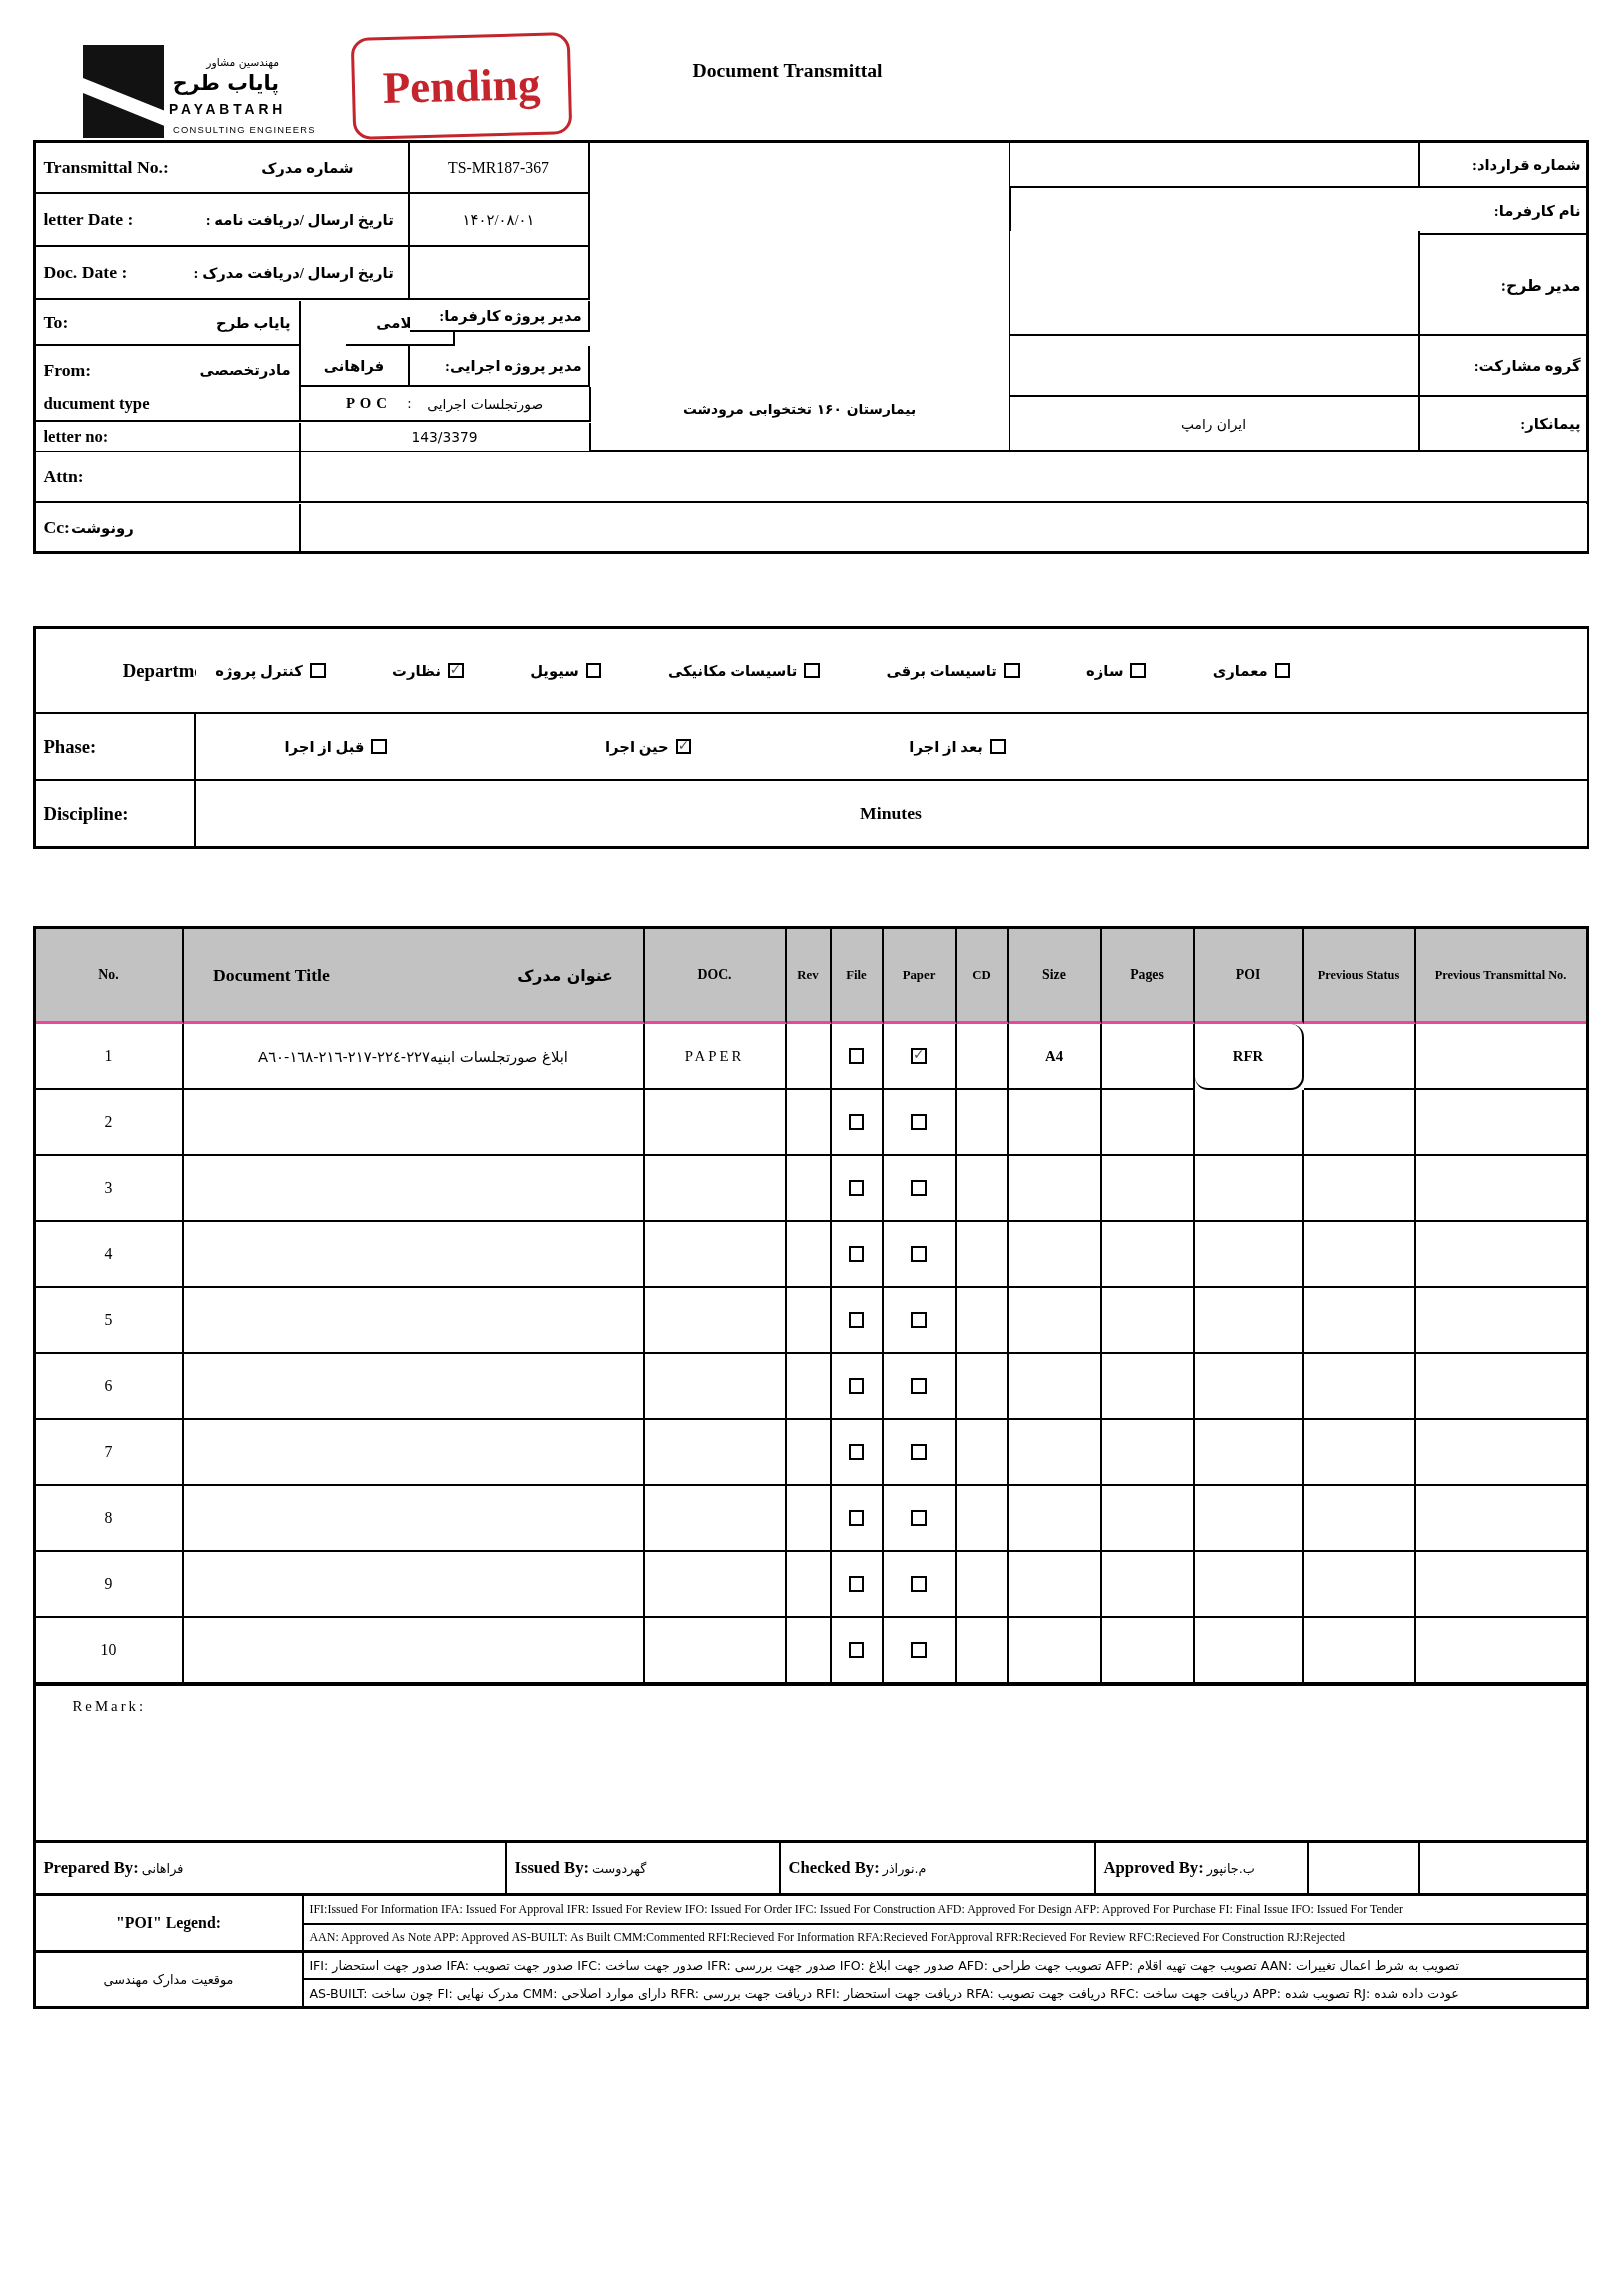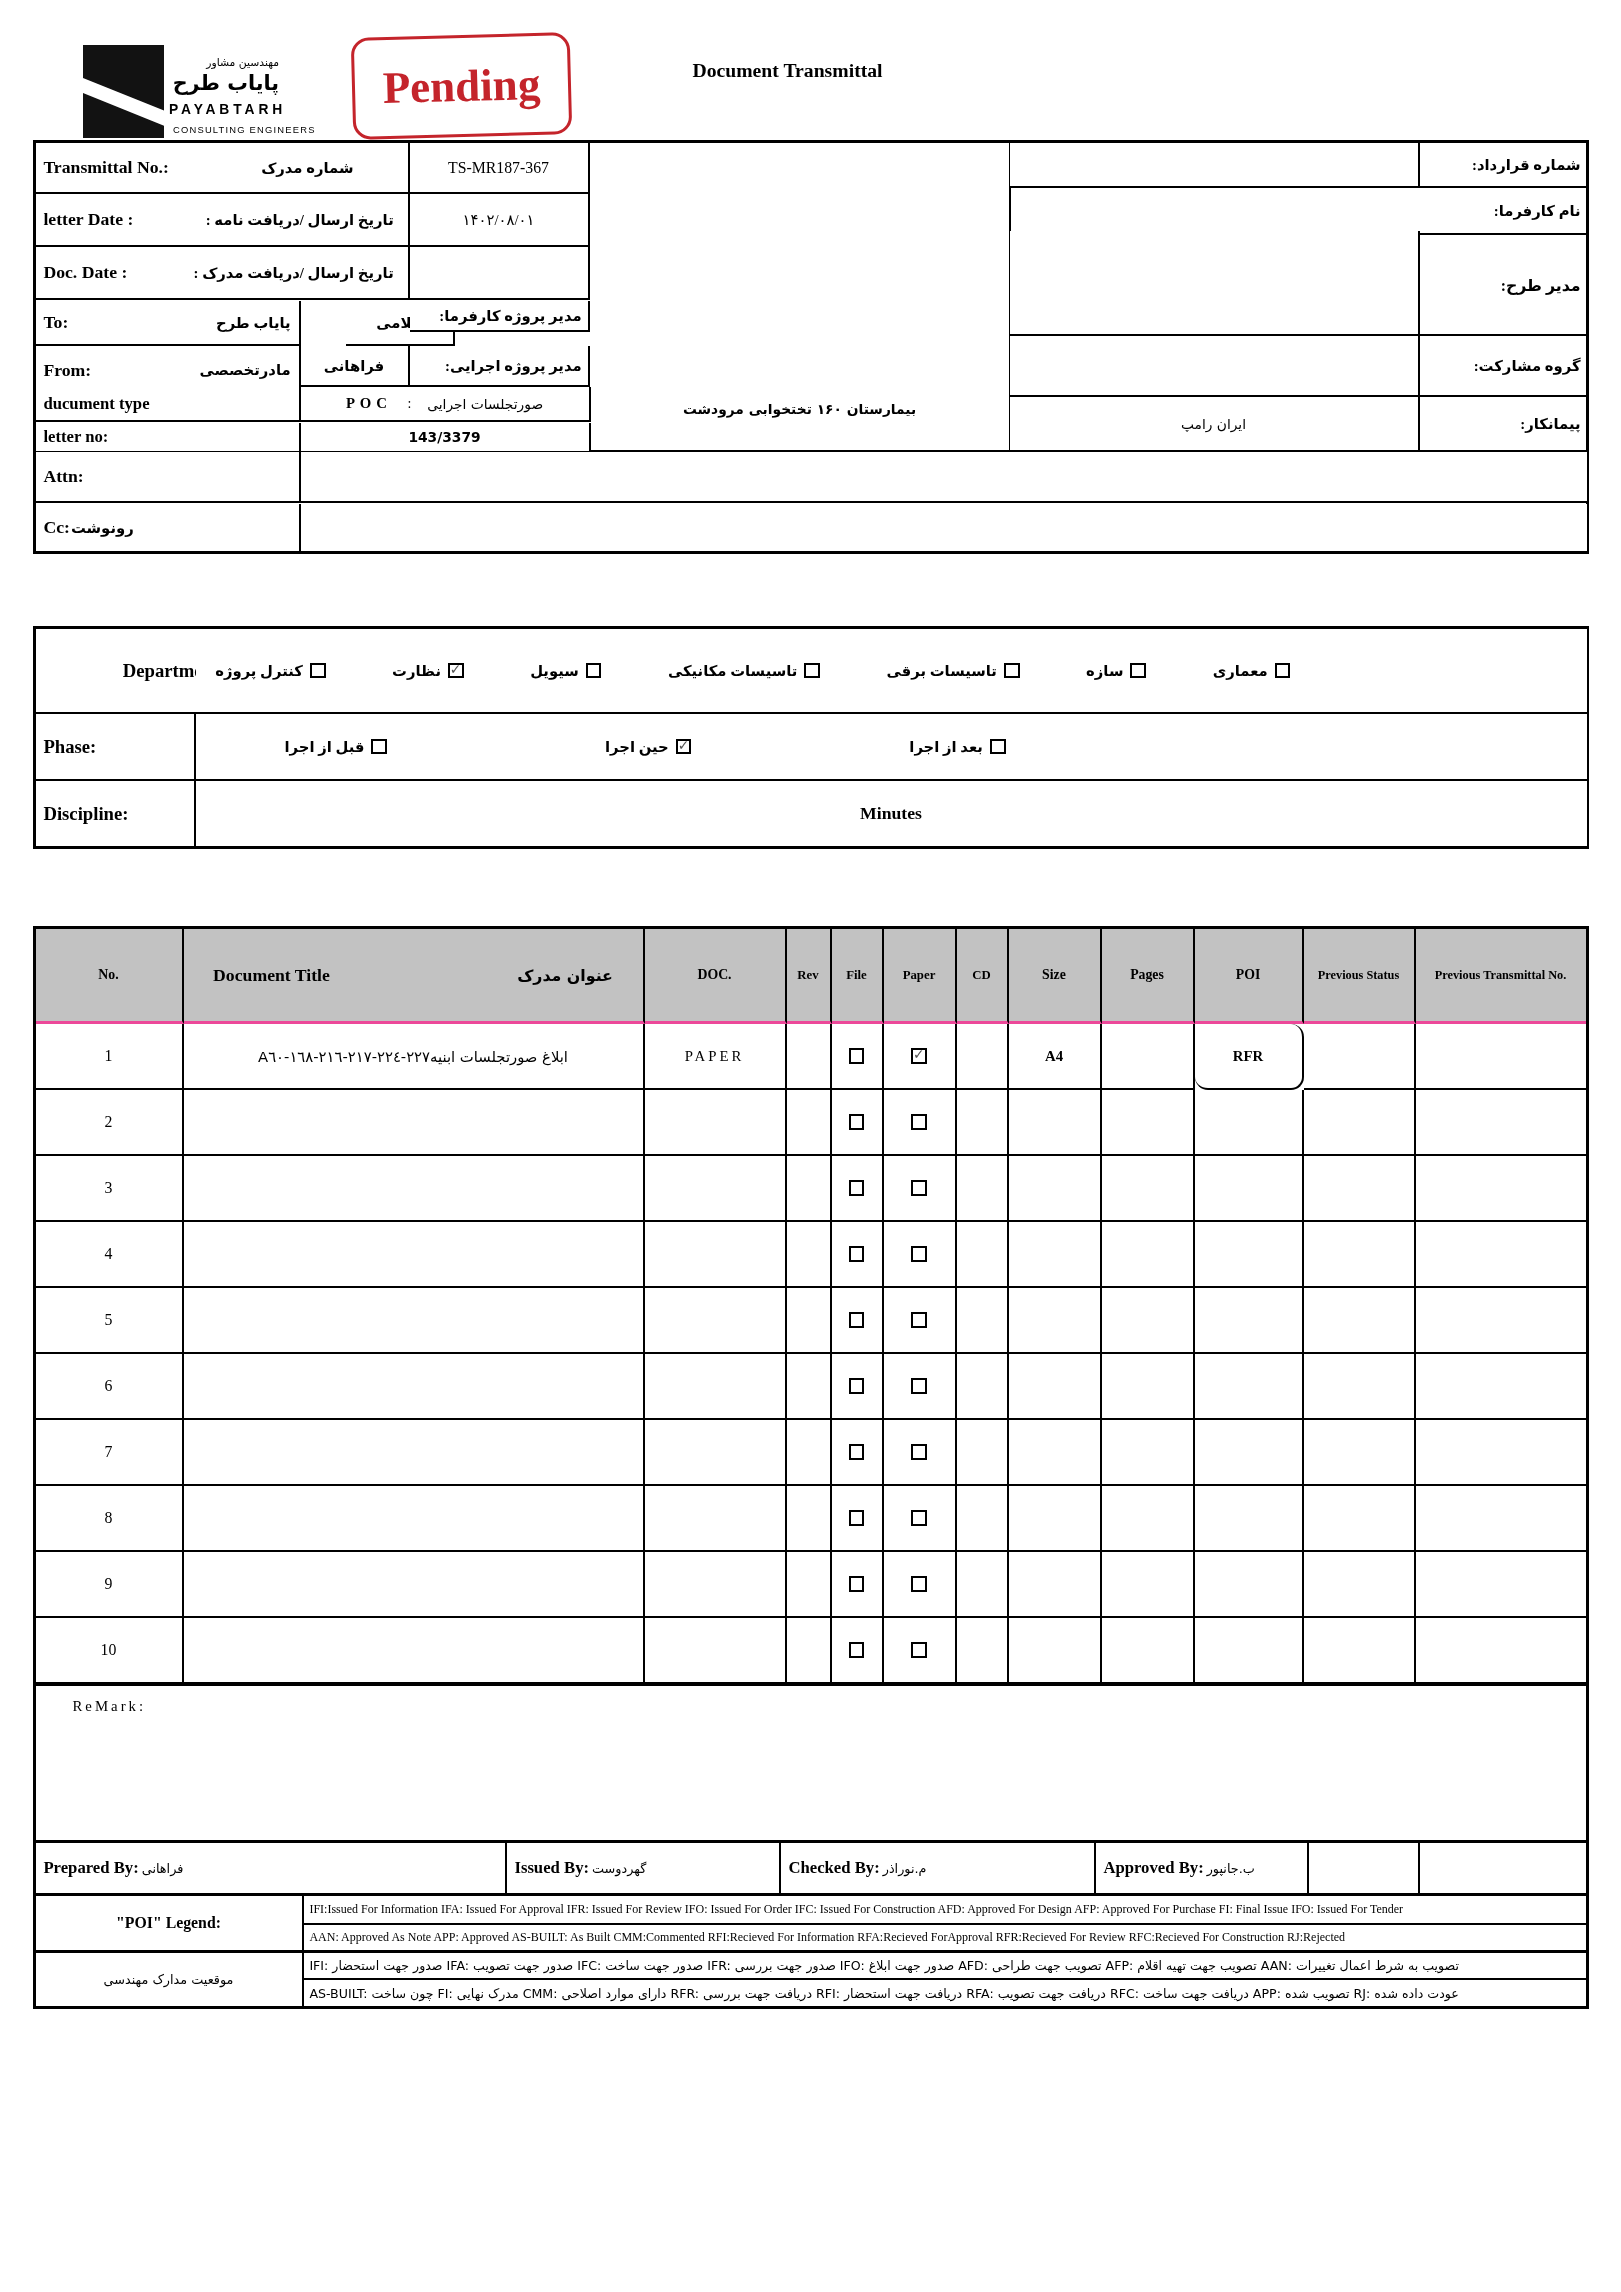--- a/index.html
+++ b/index.html
@@ -109,21 +109,21 @@
     </div>
     <div class="c" style="left:265px;top:244px;width:290px;height:35px;display:flex;align-items:center;justify-content:center;gap:15.8px;">
       <span style="font-weight:bold;font-size:14.8px;letter-spacing:4.9px;">POC</span>
       <span style="font-size:13.8px;">:</span>
       <span class="fa rtl" style="font-size:13.8px;">صورتجلسات اجرایی</span>
     </div>
 
     <div class="c" style="left:0;top:280px;width:265px;height:29.6px;display:flex;align-items:center;padding-left:7.9px;">
       <span class="lab" style="font-size:16.7px;">letter no:</span>
     </div>
-    <div class="c cent" style="left:265px;top:280px;width:290px;height:29.6px;font-family:'DejaVu Sans',sans-serif;font-weight:bold;font-size:13.8px;">143/3379</div>
+    <div class="c cent" style="left:265px;top:280px;width:290px;height:29.6px;font-family:'DejaVu Sans',sans-serif;font-weight:normal;font-size:13.8px;">143/3379</div>
 
     <div class="c" style="left:0;top:309px;width:265px;height:51px;display:flex;align-items:center;padding-left:7.9px;">
       <span class="lab">Attn:</span>
     </div>
     <div class="c noR" style="left:265px;top:309px;width:1286px;height:51px;"></div>
 
     <div class="c noB" style="left:0;top:361px;width:265px;height:47px;display:flex;align-items:center;padding-left:7.9px;gap:1px;">
       <span class="lab">Cc:</span>
       <span class="falab rtl">رونوشت</span>
     </div>

